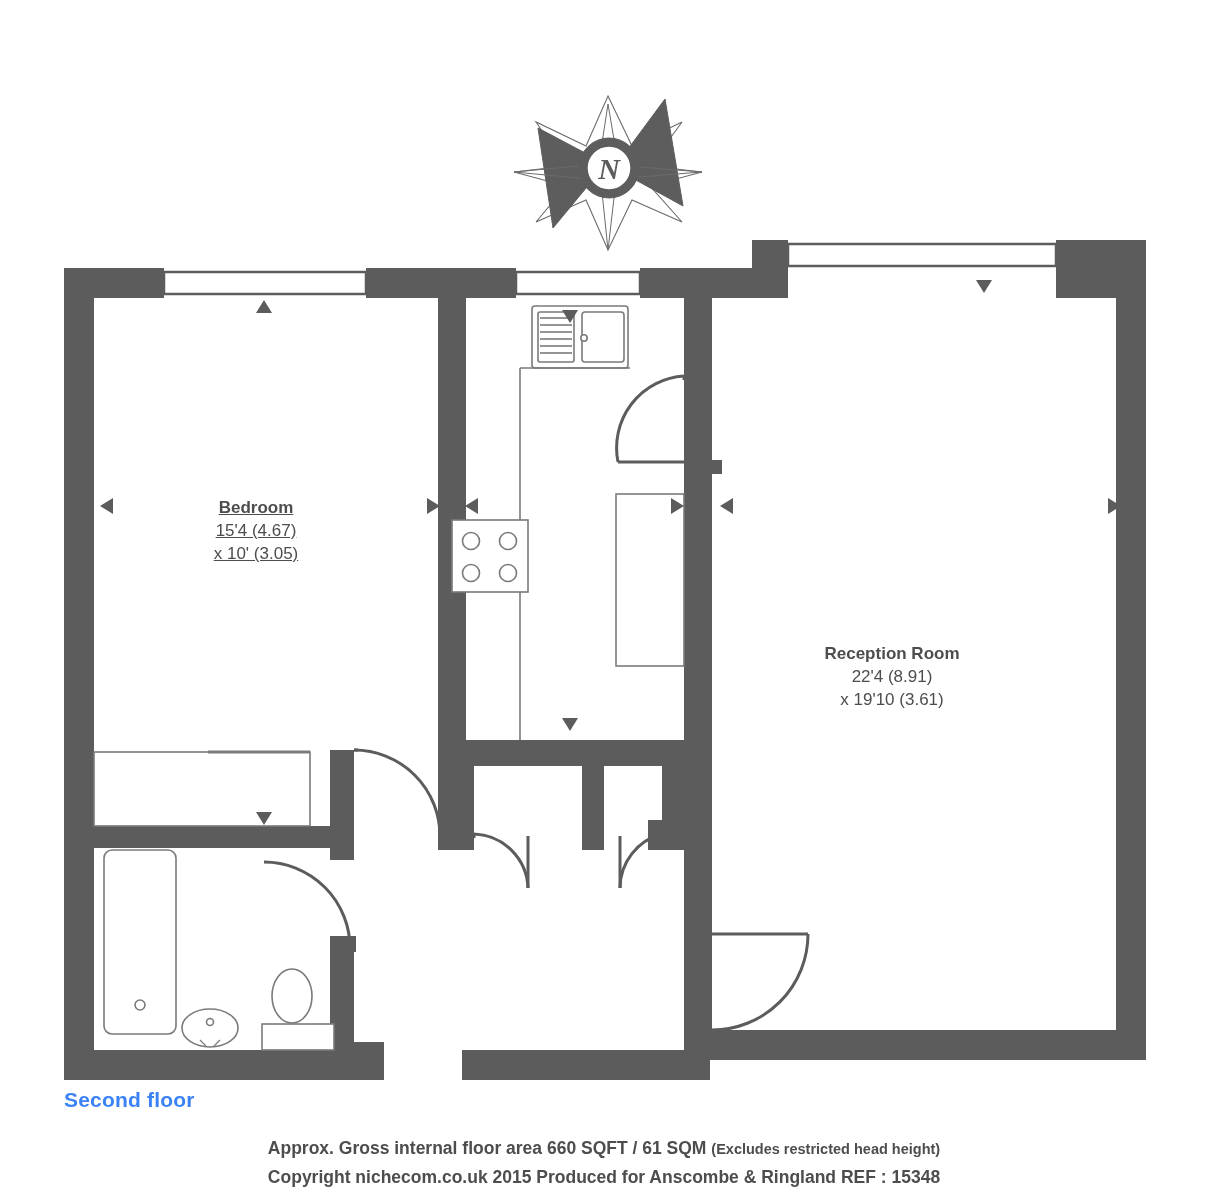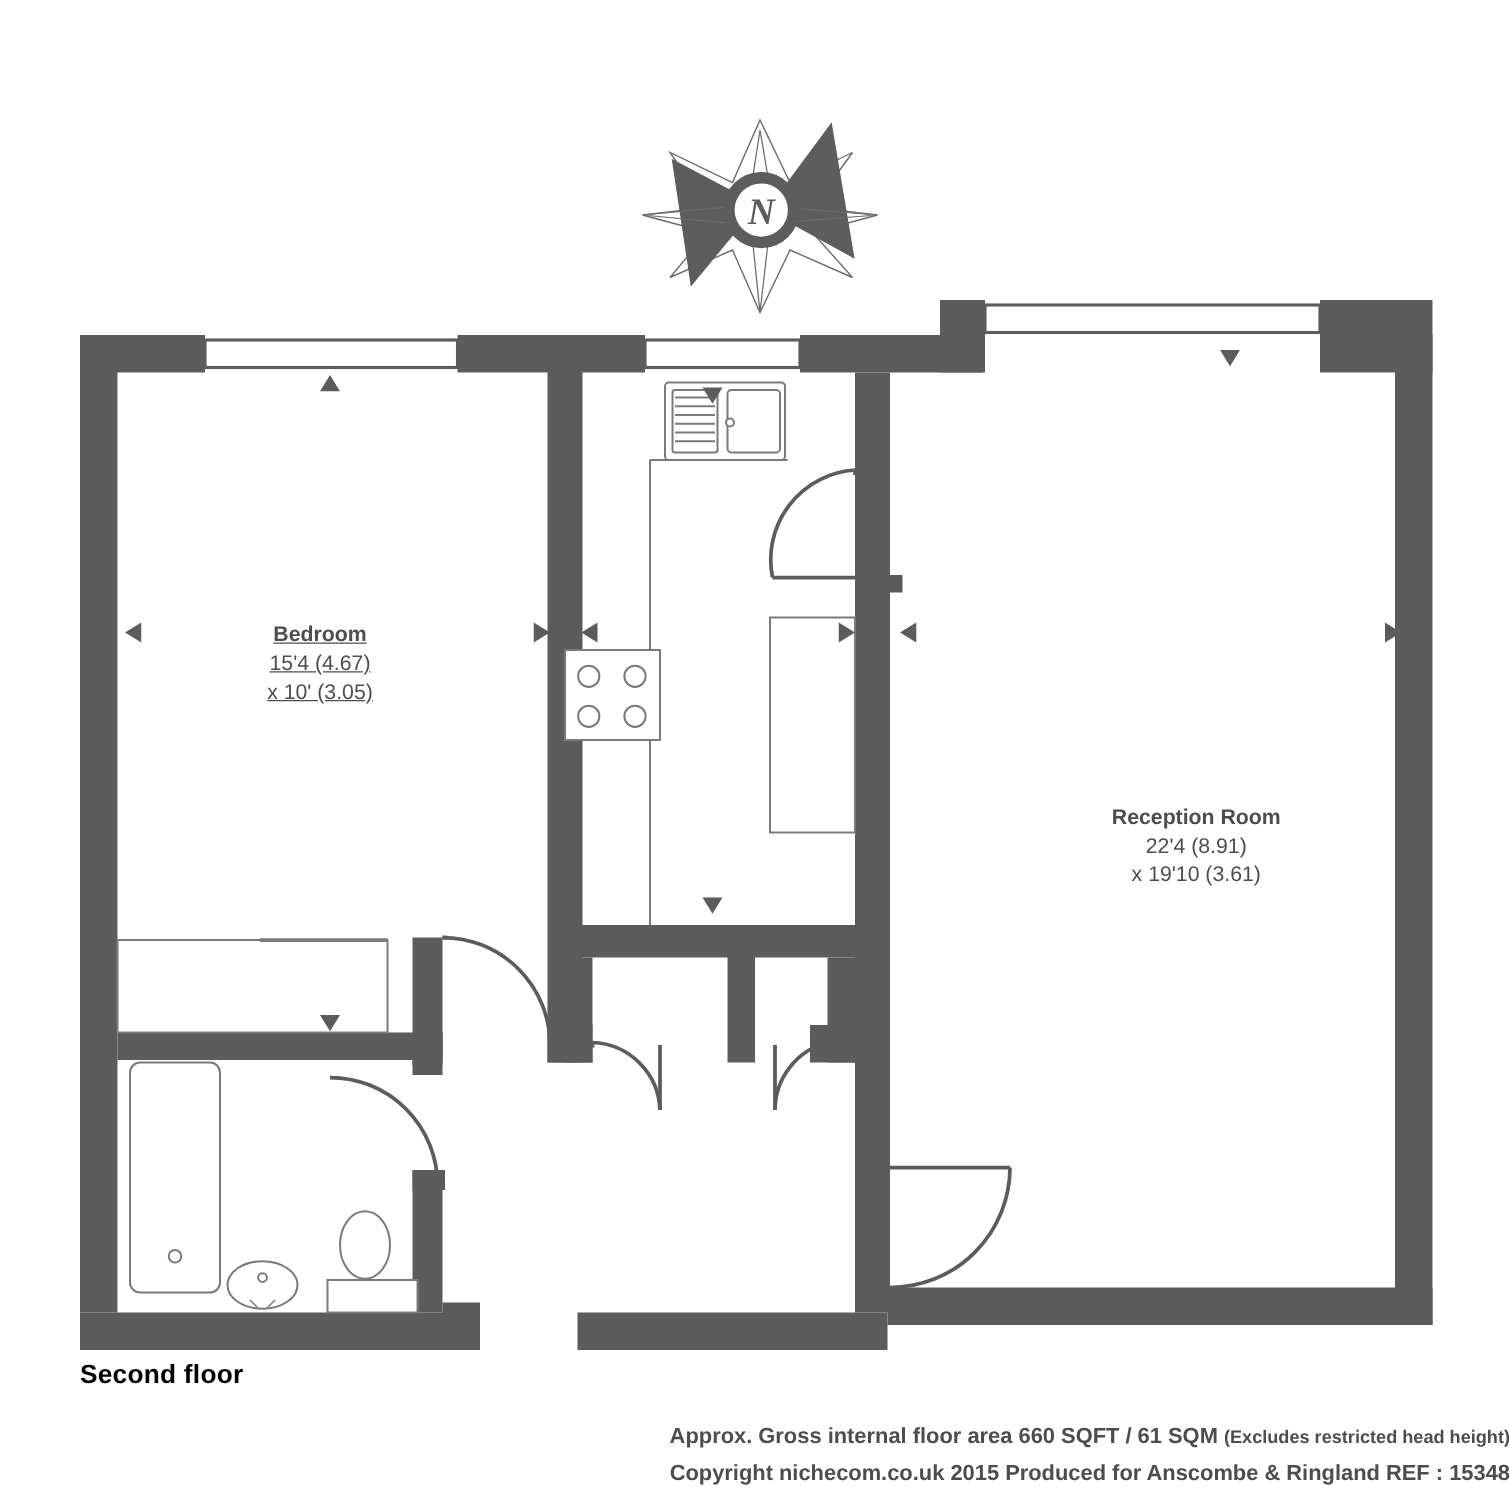--- a/index.html
+++ b/index.html
@@ -20,58 +20,57 @@
     left: 0; top: 0;
     width: 1208px;
     height: 1200px;
   }
   .floor-label {
     position: absolute;
     left: 64px;
     top: 1088px;
     font-size: 21px;
     font-weight: bold;
-    color: #000000;
+    color: #3b82f6;
     letter-spacing: 0.2px;
   }
   .footer {
     position: absolute;
     left: 0;
     top: 1134px;
     width: 1208px;
     text-align: center;
   }
   .footer-line {
     font-size: 17.5px;
     font-weight: bold;
     color: #4d4d4d;
     line-height: 28px;
     white-space: nowrap;
-    text-align: right;
   }
   .footer-line .small {
     font-size: 14.5px;
   }
   .room-label {
     position: absolute;
     text-align: center;
     color: #4d4d4d;
     line-height: 23px;
     white-space: nowrap;
   }
   .room-name {
     font-size: 17px;
     font-weight: bold;
   }
   .room-dim {
     font-size: 17px;
   }
   #bedroom-label { left: 146px; top: 496px; width: 220px; text-decoration: underline; }
   #kitchen-label  { left: 476px; top: 496px; width: 200px; }
-  #reception-label{ left: 835px; top: 642px; width: 244px; }
+  #reception-label{ left: 770px; top: 642px; width: 244px; }
   svg { display: block; }
 </style>
 </head>
 <body>
 
 <div id="plan-root">
 
   <svg width="1208" height="1200" viewBox="0 0 1208 1200">
 
     <g>

